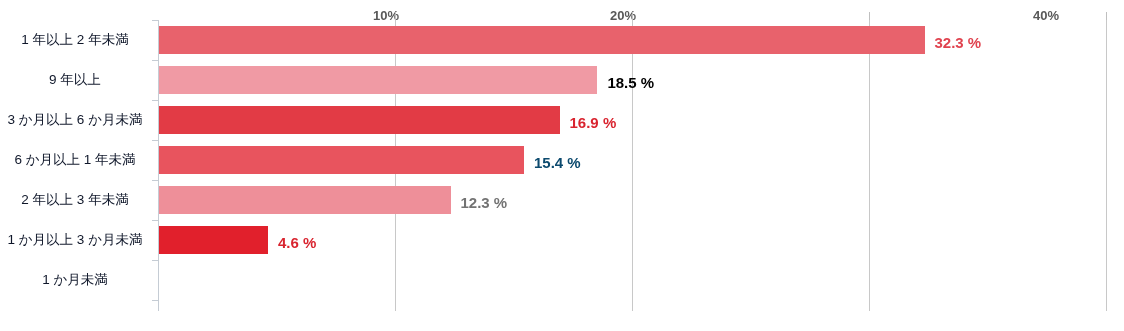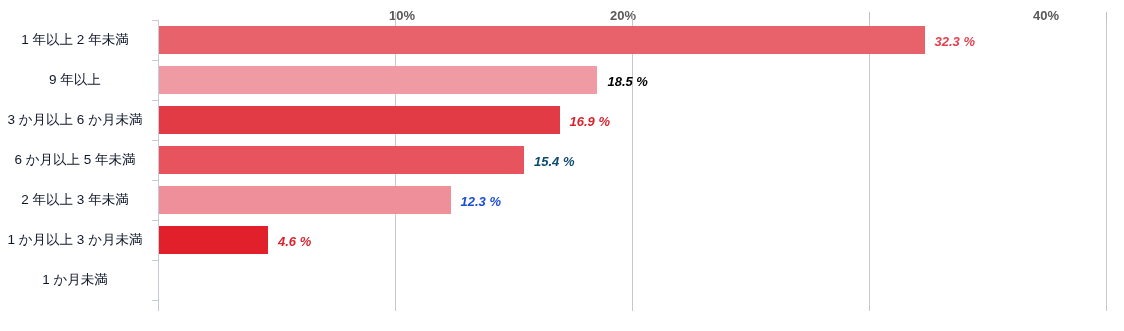--- a/index.html
+++ b/index.html
@@ -89,34 +89,33 @@
 
   
   .bar {
     position: absolute;
     height: 28px;
   }
 
   
   .value-label {
     position: absolute;
-    font-size: 13px;
+    font-size: 15px;
     font-weight: bold;
     white-space: nowrap;
     line-height: 1;
-    font-style: italic;
   }
 </style>
 </head>
 <body>
 
 <div id="chart-root">
 
   <div id="xticks">
-      <div class="xtick-label" style="left: 399px; margin-left: 16px;">10%</div>
+      <div class="xtick-label" style="left: 399px;">10%</div>
       <div class="xtick-mark" style="left: 395px;"></div>
       <div class="xtick-label" style="left: 636px;">20%</div>
       <div class="xtick-mark" style="left: 632px;"></div>
       <div class="xtick-label" style="left: 828px; margin-top: 32px;">30%</div>
       <div class="xtick-mark" style="left: 869px;"></div>
       <div class="xtick-label" style="left: 1059px;">40%</div>
       <div class="xtick-mark" style="left: 1106px;"></div>
     </div>
 
   <div class="plot-area" id="plot-area">
@@ -126,21 +125,21 @@
       <div class="gridline" style="left: 948px;"></div>
       <div class="bar" style="left: 1px; top: 6px; width: 765.51px; background: rgb(232, 98, 108);"></div>
       <div class="value-label" style="left: 776.51px; top: 15px; color: rgb(224, 67, 79);">32.3 %</div>
       <div class="bar" style="left: 1px; top: 46px; width: 438.45px; background: rgb(240, 154, 164);"></div>
       <div class="value-label" style="left: 449.45px; top: 55px; color: #000000;">18.5 %</div>
       <div class="bar" style="left: 1px; top: 86px; width: 400.53px; background: rgb(226, 59, 69);"></div>
       <div class="value-label" style="left: 411.53px; top: 95px; color: rgb(217, 36, 47);">16.9 %</div>
       <div class="bar" style="left: 1px; top: 126px; width: 364.98px; background: rgb(232, 84, 94);"></div>
       <div class="value-label" style="left: 375.98px; top: 135px; color: #0c4a6e;">15.4 %</div>
       <div class="bar" style="left: 1px; top: 166px; width: 291.51px; background: rgb(238, 143, 153);"></div>
-      <div class="value-label" style="left: 302.51px; top: 175px; color: #1d4ed8;">12.3 %</div>
+      <div class="value-label" style="left: 302.51px; top: 175px; color: #737373;">12.3 %</div>
       <div class="bar" style="left: 1px; top: 206px; width: 109.02px; background: rgb(225, 32, 44);"></div>
       <div class="value-label" style="left: 120.02px; top: 215px; color: rgb(217, 36, 47);">4.6 %</div>
     </div>
 
   <div class="yaxis-line"></div>
 
   <div id="yticks">
       <div class="ytick-mark" style="top: 20px;"></div>
       <div class="ytick-mark" style="top: 60px;"></div>
       <div class="ytick-mark" style="top: 100px;"></div>
@@ -148,19 +147,19 @@
       <div class="ytick-mark" style="top: 180px;"></div>
       <div class="ytick-mark" style="top: 220px;"></div>
       <div class="ytick-mark" style="top: 260px;"></div>
       <div class="ytick-mark" style="top: 300px;"></div>
     </div>
 
   <div id="cat-labels">
       <div class="row-label" style="top: 33px;">1 年以上 2 年未満</div>
       <div class="row-label" style="top: 73px;">9 年以上</div>
       <div class="row-label" style="top: 113px;">3 か月以上 6 か月未満</div>
-      <div class="row-label" style="top: 153px;">6 か月以上 5 年未満</div>
+      <div class="row-label" style="top: 153px;">6 か月以上 1 年未満</div>
       <div class="row-label" style="top: 193px;">2 年以上 3 年未満</div>
       <div class="row-label" style="top: 233px;">1 か月以上 3 か月未満</div>
       <div class="row-label" style="top: 273px;">1 か月未満</div>
     </div>
 
 </div>
 
 </body></html>

